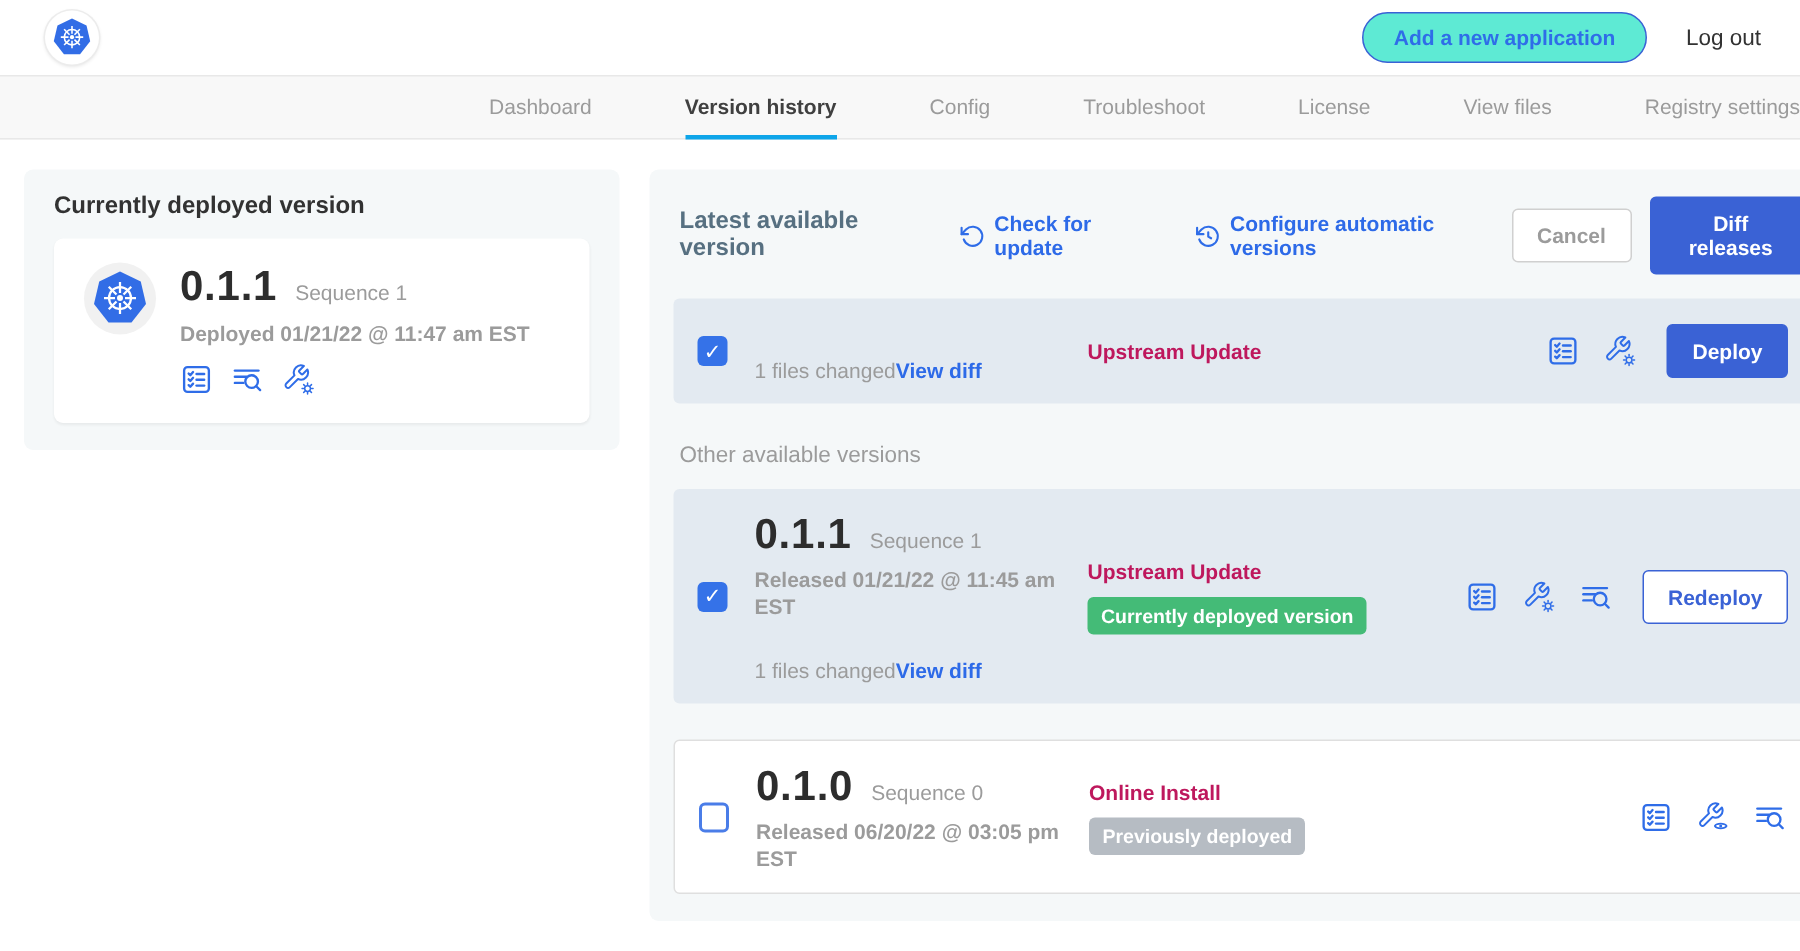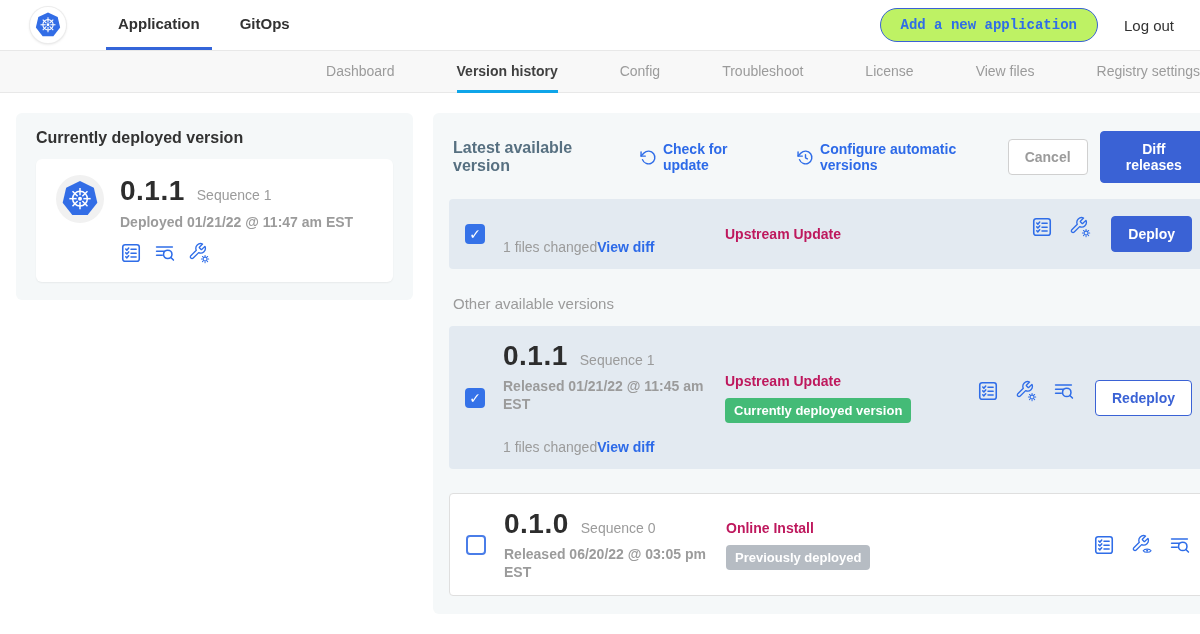--- a/index.html
+++ b/index.html
@@ -8,22 +8,22 @@
 
   
   .topnav { height:50px; display:flex; align-items:center; padding:0 26px 0 30px; background:#fff; }
   .logo-circle { width:36px; height:36px; border-radius:50%; background:#fff;
     box-shadow:0 0 0 1px #ececec, 0 1px 3px rgba(0,0,0,.15); display:flex; align-items:center; justify-content:center; }
   .topnav-tabs { display:flex; height:50px; margin-left:40px; }
   .toptab { height:50px; display:flex; align-items:center; padding:0 12px; margin-right:16px;
     font-size:15px; font-weight:700; color:#323232; cursor:pointer; border-bottom:3px solid transparent; }
   .toptab.active { border-bottom:3px solid #3465d9; }
   .topnav-right { margin-left:auto; display:flex; align-items:center; gap:26px; }
-  .pill-btn { background:#bef264; border:1.5px solid #3a62d5; color:#2f6de8; font-weight:700;
-    font-size:14px; padding:8px 20px; border-radius:20px; cursor:pointer; font-family:Liberation Mono, monospace; }
+  .pill-btn { background:#5eead4; border:1.5px solid #3a62d5; color:#2f6de8; font-weight:700;
+    font-size:14px; padding:8px 20px; border-radius:20px; cursor:pointer; font-family:Liberation Sans, sans-serif; }
   .logout { font-size:15px; color:#323232; cursor:pointer; }
 
   
   .subnav { height:43px; background:#f8f8f8; border-top:1px solid #e8e8e8; border-bottom:1px solid #e8e8e8;
     display:flex; justify-content:flex-end; gap:62px; }
   .subtab { height:42px; display:flex; align-items:center; font-size:14px; color:#9b9b9b;
     cursor:pointer; border-bottom:3px solid transparent; }
   .subtab.active { color:#404040; font-weight:700; border-bottom:3px solid #0ea5e9; }
 
   
@@ -69,21 +69,21 @@
   .vinfo { width:222px; flex:none; }
   .vreleased { font-size:14px; font-weight:600; color:#9b9b9b; margin-top:6px; width:205px; line-height:1.25; }
   .vfiles { display:flex; align-items:flex-start; margin-top:26px; font-size:14px; }
   .files-changed { color:#9b9b9b; }
   .view-diff { color:#2d6ae8; font-weight:700; cursor:pointer; }
   .vsource { width:252px; flex:none; display:flex; flex-direction:column; align-items:flex-start; gap:9px; }
   .source-label { font-size:14px; font-weight:600; color:#be185d; }
   .badge { font-size:13px; font-weight:700; color:#fff; padding:5px 9px; border-radius:4px; white-space:nowrap; }
   .badge.green { background:#44bb77; }
   .badge.gray { background:#b6bcc3; }
-  .vactions { margin-left:auto; display:flex; gap:16px; }
+  .vactions { margin-left:auto; display:flex; align-items:center; gap:16px; }
   .vactions .btn { margin-left:4px; }
 
   .other-heading { font-size:15px; color:#9b9b9b; margin:26px 0 14px 4px; }
   .row-gap { height:24px; }
 
   svg { display:block; }
 </style>
 </head>
 <body>
 
@@ -98,24 +98,20 @@
         <line x1="14" y1="11.8" x2="18.4" y2="11.8"></line>
           <line x1="10" y1="11.8" x2="5.6" y2="11.8"></line>
         <line x1="13.4" y1="10.4" x2="16.5" y2="7.3"></line>
           <line x1="10.6" y1="10.4" x2="7.5" y2="7.3"></line>
         <line x1="13.4" y1="13.2" x2="16.5" y2="16.3"></line>
           <line x1="10.6" y1="13.2" x2="7.5" y2="16.3"></line>
       </g>
       <circle cx="12" cy="11.8" r="1.2" fill="#fff"></circle>
     </svg>
   </div>
-  <nav class="topnav-tabs">
-    <div class="toptab active">Application</div>
-    <div class="toptab">GitOps</div>
-  </nav>
   <div class="topnav-right">
     <button class="pill-btn">Add a new application</button>
     <div class="logout">Log out</div>
   </div>
 </header>
 
 <nav class="subnav">
   <div class="subtab">Dashboard</div>
   <div class="subtab active">Version history</div>
   <div class="subtab">Config</div>

